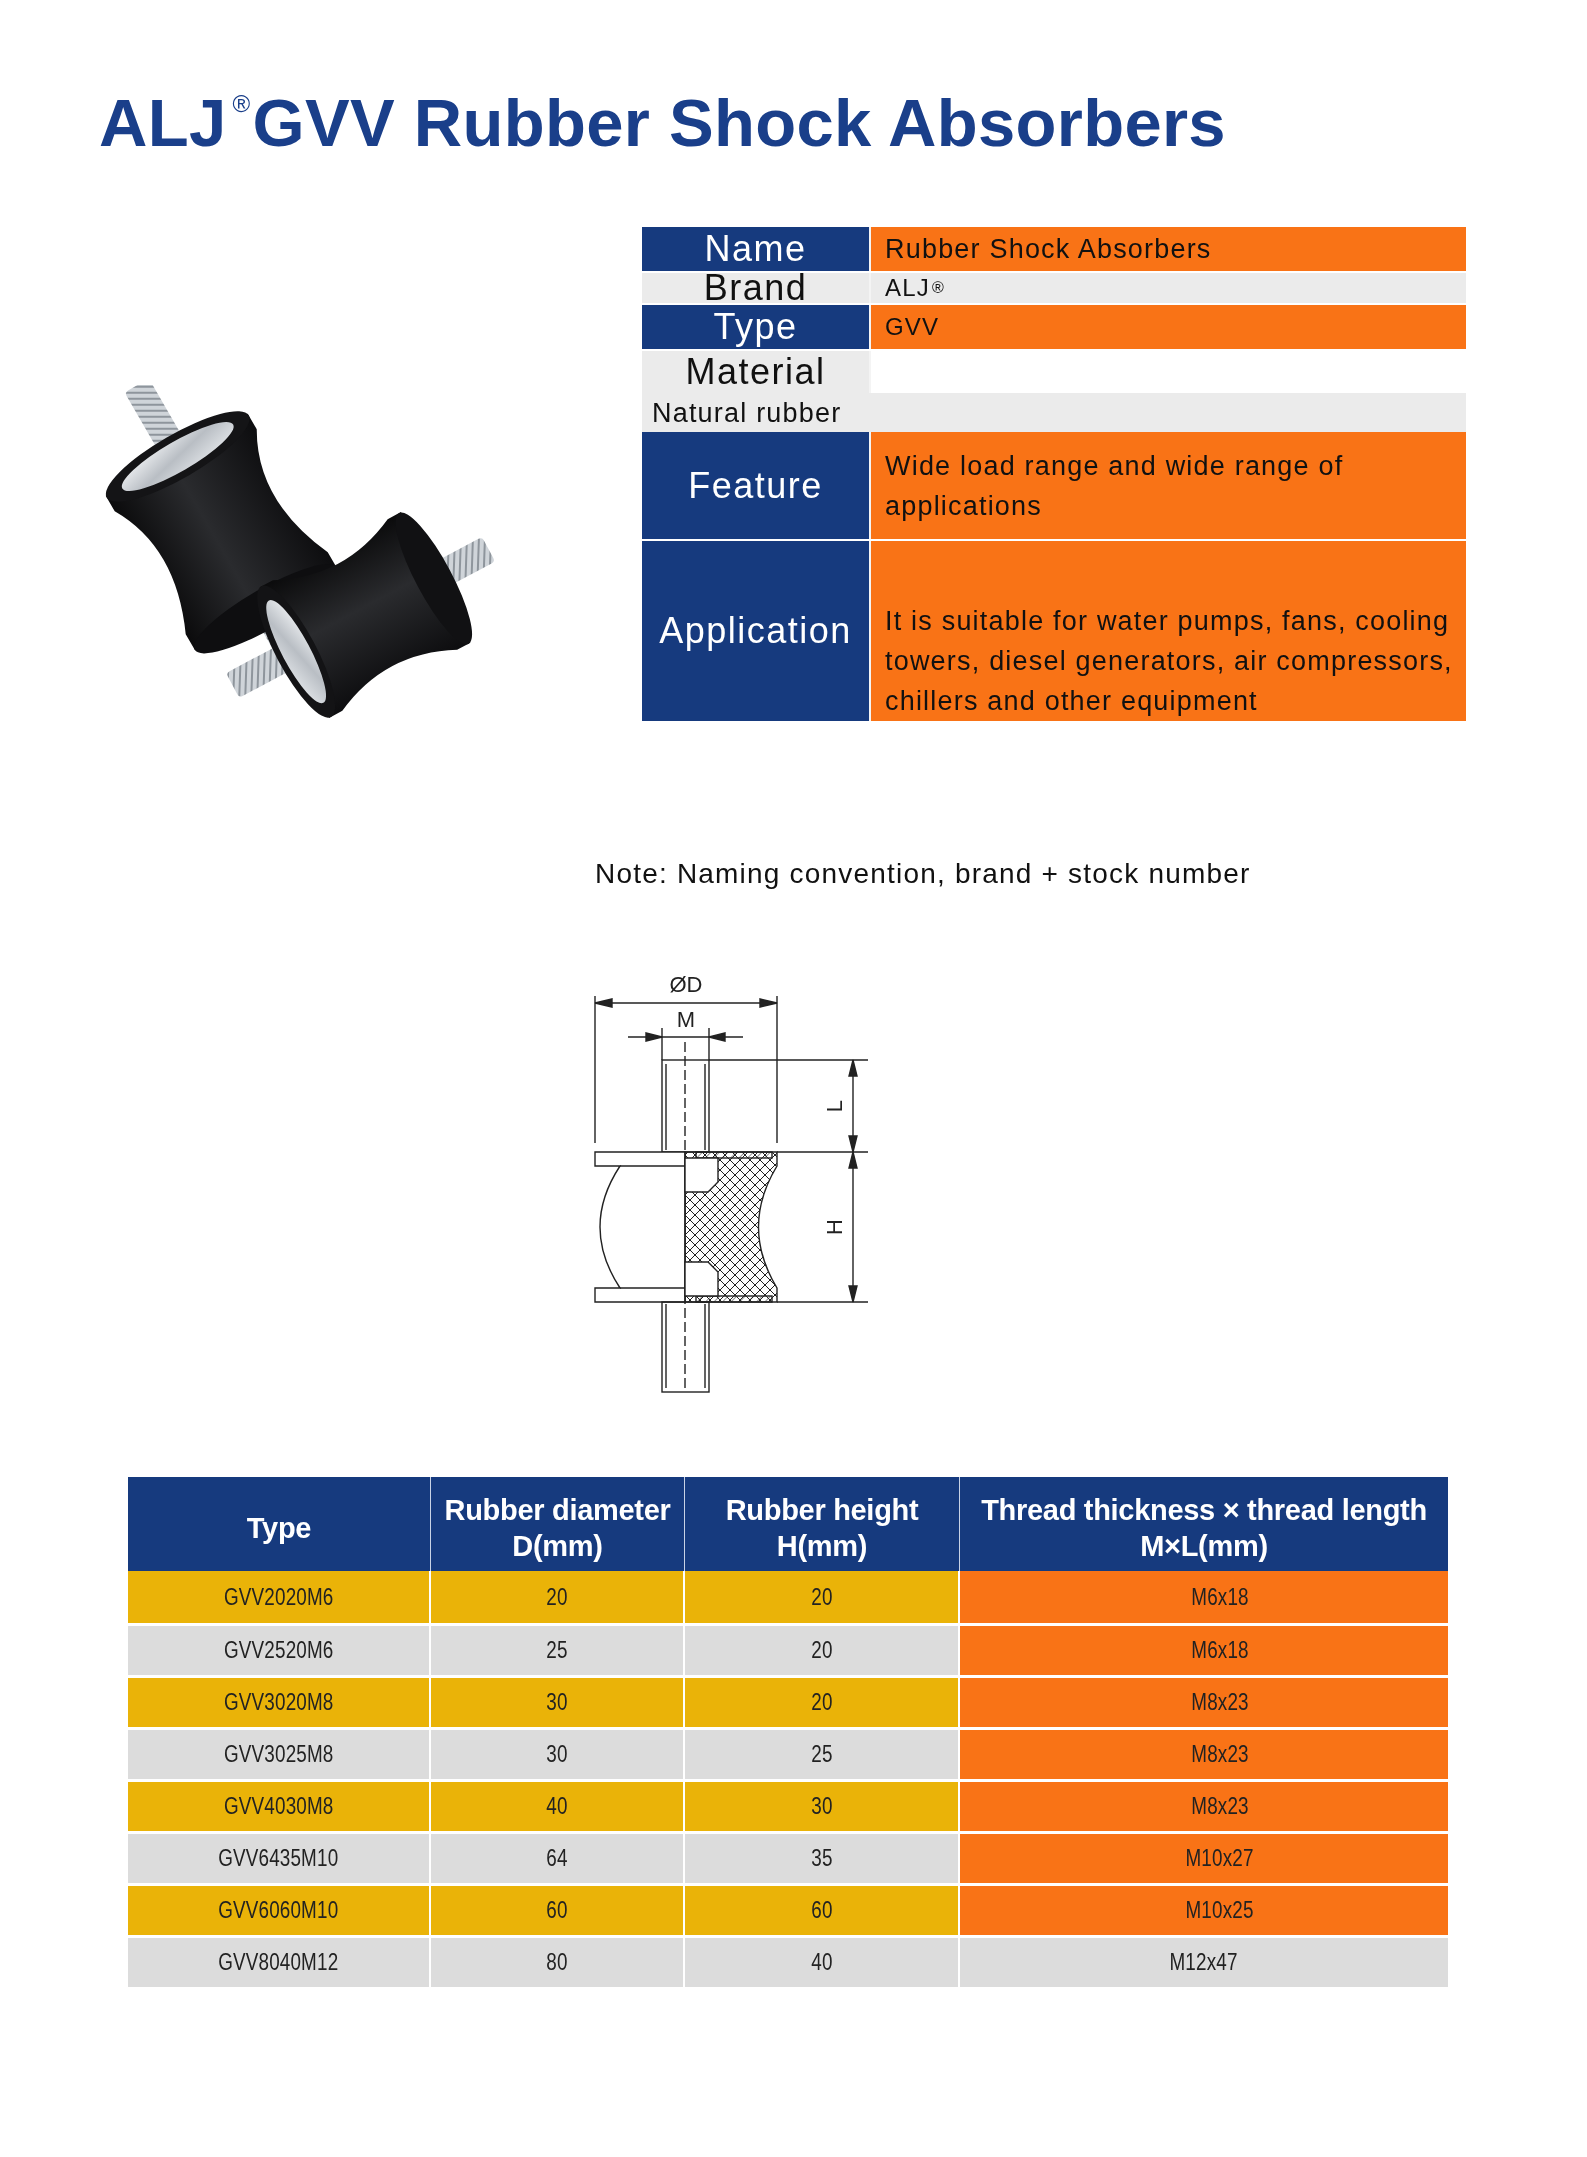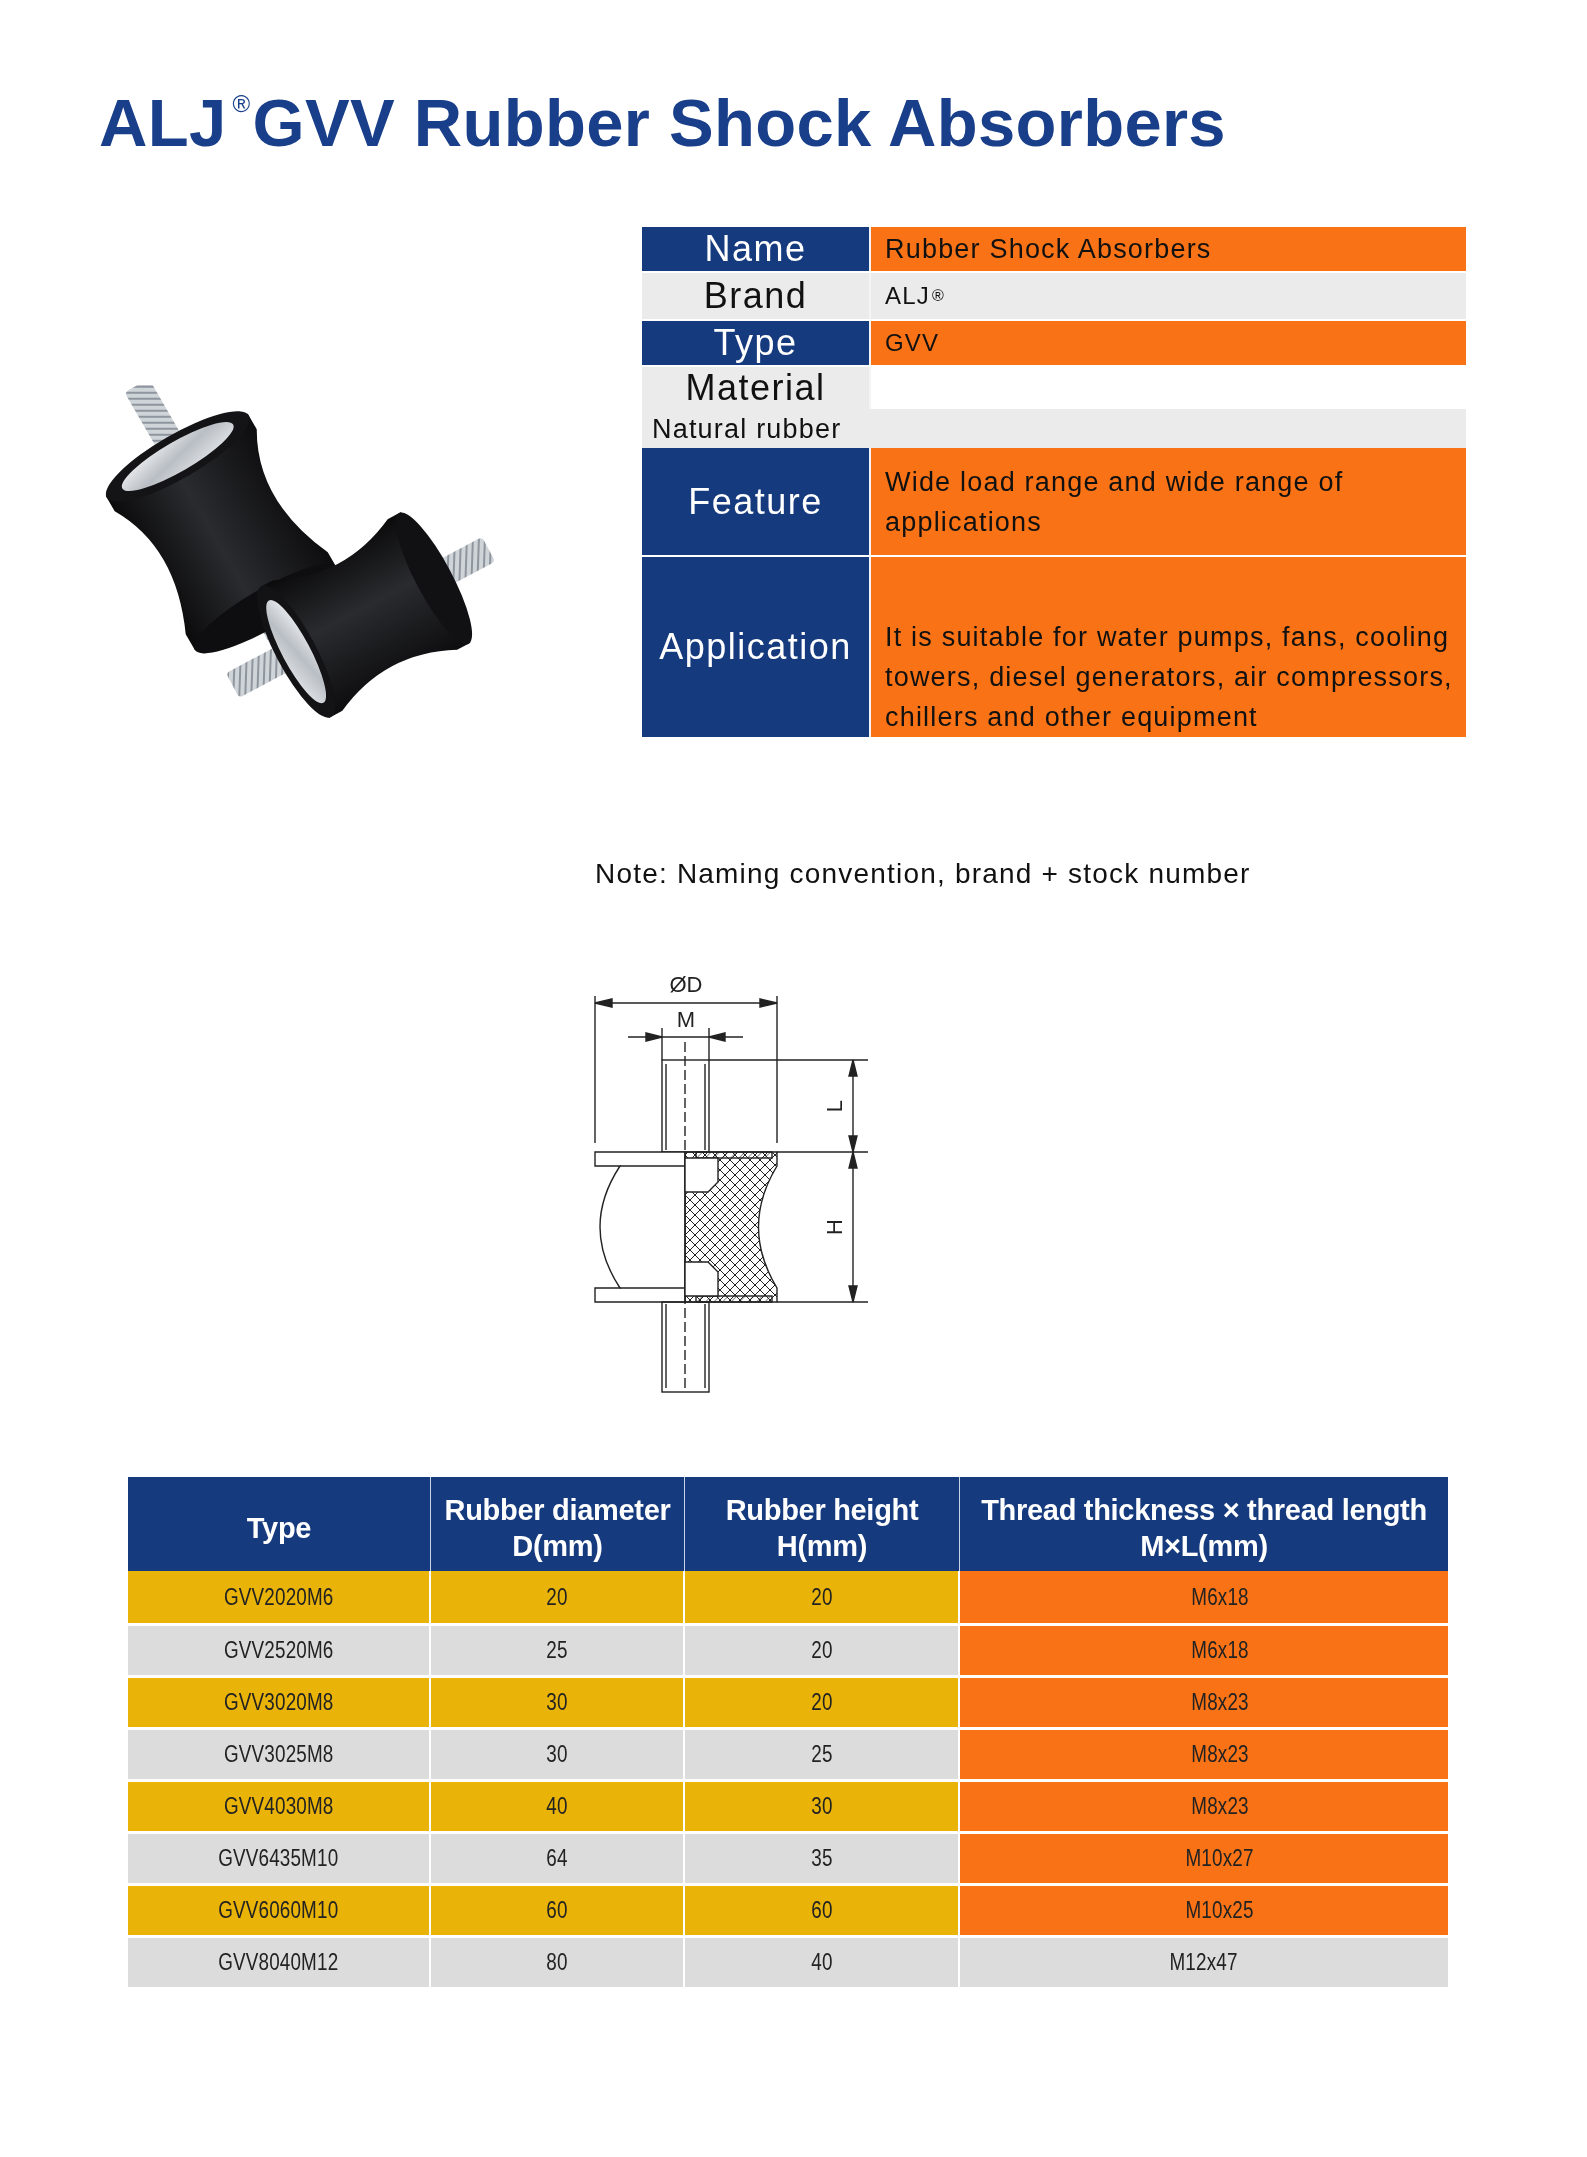--- a/index.html
+++ b/index.html
@@ -82,21 +82,21 @@
   </svg>
 </div>
 
 <div class="abs spec">
   <div class="spec-row blue-label" style="height:46px;">
     <div class="lbl">Name</div>
     <div class="val dark">
         <span>Rubber Shock Absorbers</span>
       </div>
   </div>
-  <div class="spec-row grey-label" style="height:48px;border-radius:13px;">
+  <div class="spec-row grey-label" style="height:32px;border-radius:13px;">
     <div class="lbl">Brand</div>
     <div class="val light">
         <span style="font-size:24px;">ALJ</span>
         <span class="sup">®</span>
       </div>
   </div>
   <div class="spec-row blue-label" style="height:46px;">
     <div class="lbl">Type</div>
     <div class="val dark">
         <span style="font-size:24px;">GVV</span>

